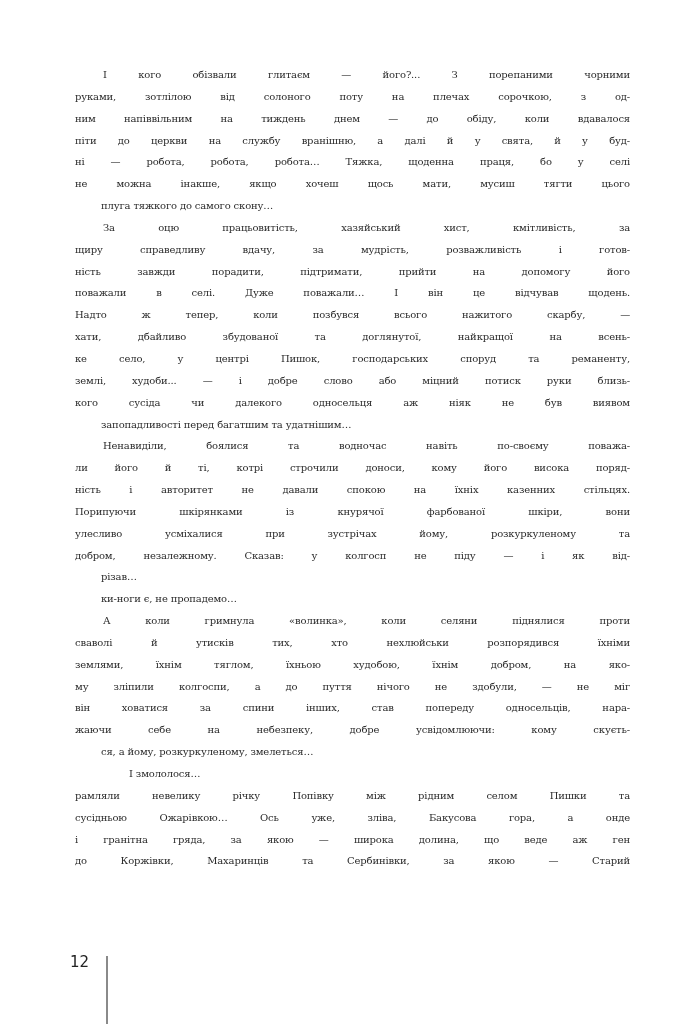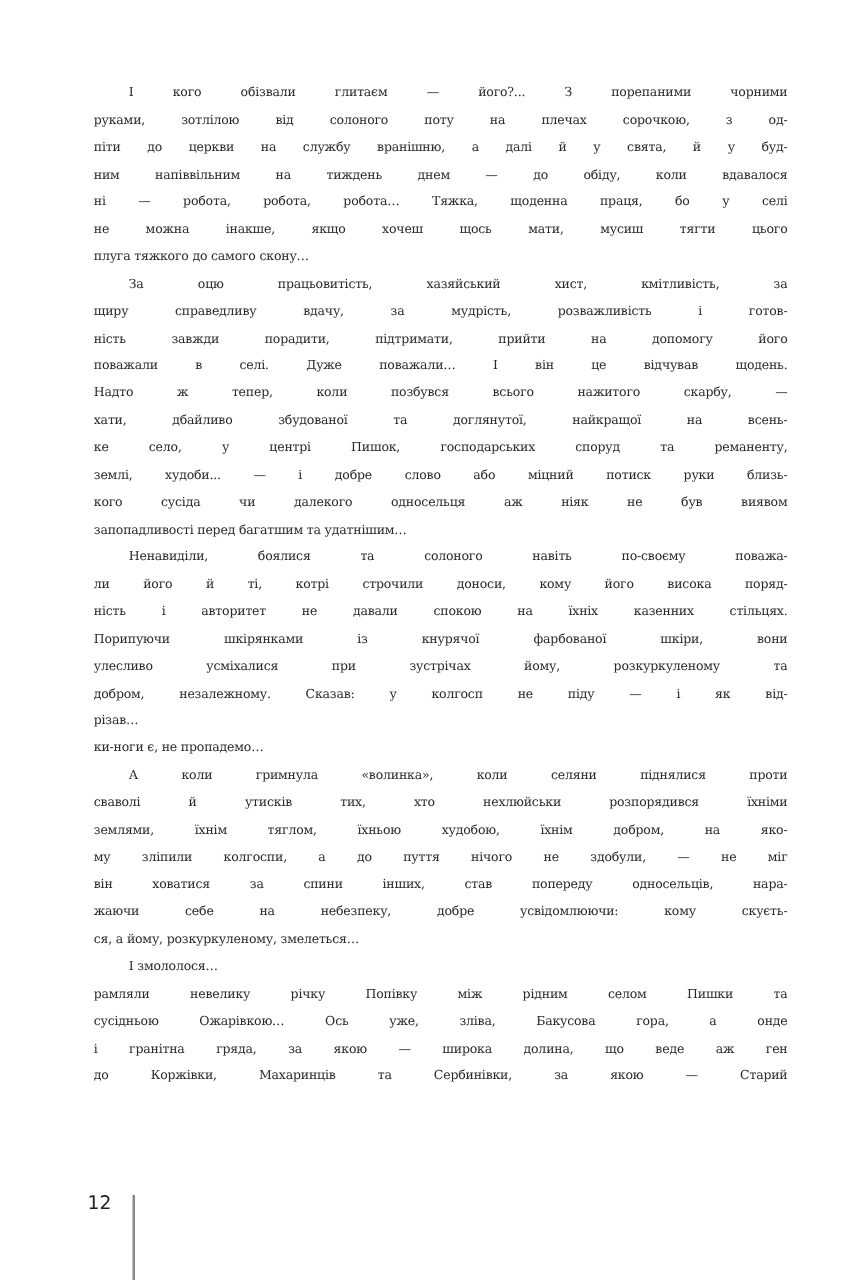--- a/index.html
+++ b/index.html
@@ -43,20 +43,21 @@
     }
     
     .line span.j {
       display: block;
       white-space: normal;
       text-align: justify;
       text-align-last: justify;
     }
     .line.last span.j {
       text-align-last: left;
+      margin-left: 26px;
     }
     .page-number {
       position: absolute;
       left: 70px;
       top: 953px;
       font-family: "DejaVu Sans", "Liberation Sans", sans-serif;
       font-size: 15px;
       color: #222;
     }
     .margin-rule {
@@ -74,26 +75,26 @@
 <div class="text-block">
 
   <div>
     <div class="line indent">
         <span class="j">І кого обізвали глитаєм  — його?... З порепаними чорними</span>
       </div>
     <div class="line">
         <span class="j">руками, зотлілою від солоного поту на плечах сорочкою, з од-</span>
       </div>
     <div class="line">
+        <span class="j">ним напіввільним на тиждень днем — до обіду, коли вдавалося</span>
+      </div>
+    <div class="line">
         <span class="j">піти до церкви на службу вранішню, а далі й у свята, й у буд-</span>
       </div>
     <div class="line">
-        <span class="j">ним напіввільним на тиждень днем — до обіду, коли вдавалося</span>
-      </div>
-    <div class="line">
         <span class="j">ні — робота, робота, робота… Тяжка, щоденна праця, бо у селі</span>
       </div>
     <div class="line">
         <span class="j">не можна інакше, якщо хочеш щось мати, мусиш тягти цього</span>
       </div>
     <div class="line last">
         <span class="j">плуга тяжкого до самого скону…</span>
       </div>
   </div>
 
@@ -125,21 +126,21 @@
     <div class="line">
         <span class="j">кого сусіда чи далекого односельця аж ніяк не був виявом</span>
       </div>
     <div class="line last">
         <span class="j">запопадливості перед багатшим та удатнішим…</span>
       </div>
   </div>
 
   <div>
     <div class="line indent">
-        <span class="j">Ненавиділи, боялися та солоного навіть по-своєму поважа-</span>
+        <span class="j">Ненавиділи, боялися та водночас навіть по-своєму поважа-</span>
       </div>
     <div class="line">
         <span class="j">ли його й ті, котрі строчили доноси, кому його висока поряд-</span>
       </div>
     <div class="line">
         <span class="j">ність і авторитет не давали спокою на їхніх казенних стільцях.</span>
       </div>
     <div class="line">
         <span class="j">Порипуючи шкірянками із кнурячої фарбованої шкіри, вони</span>
       </div>

